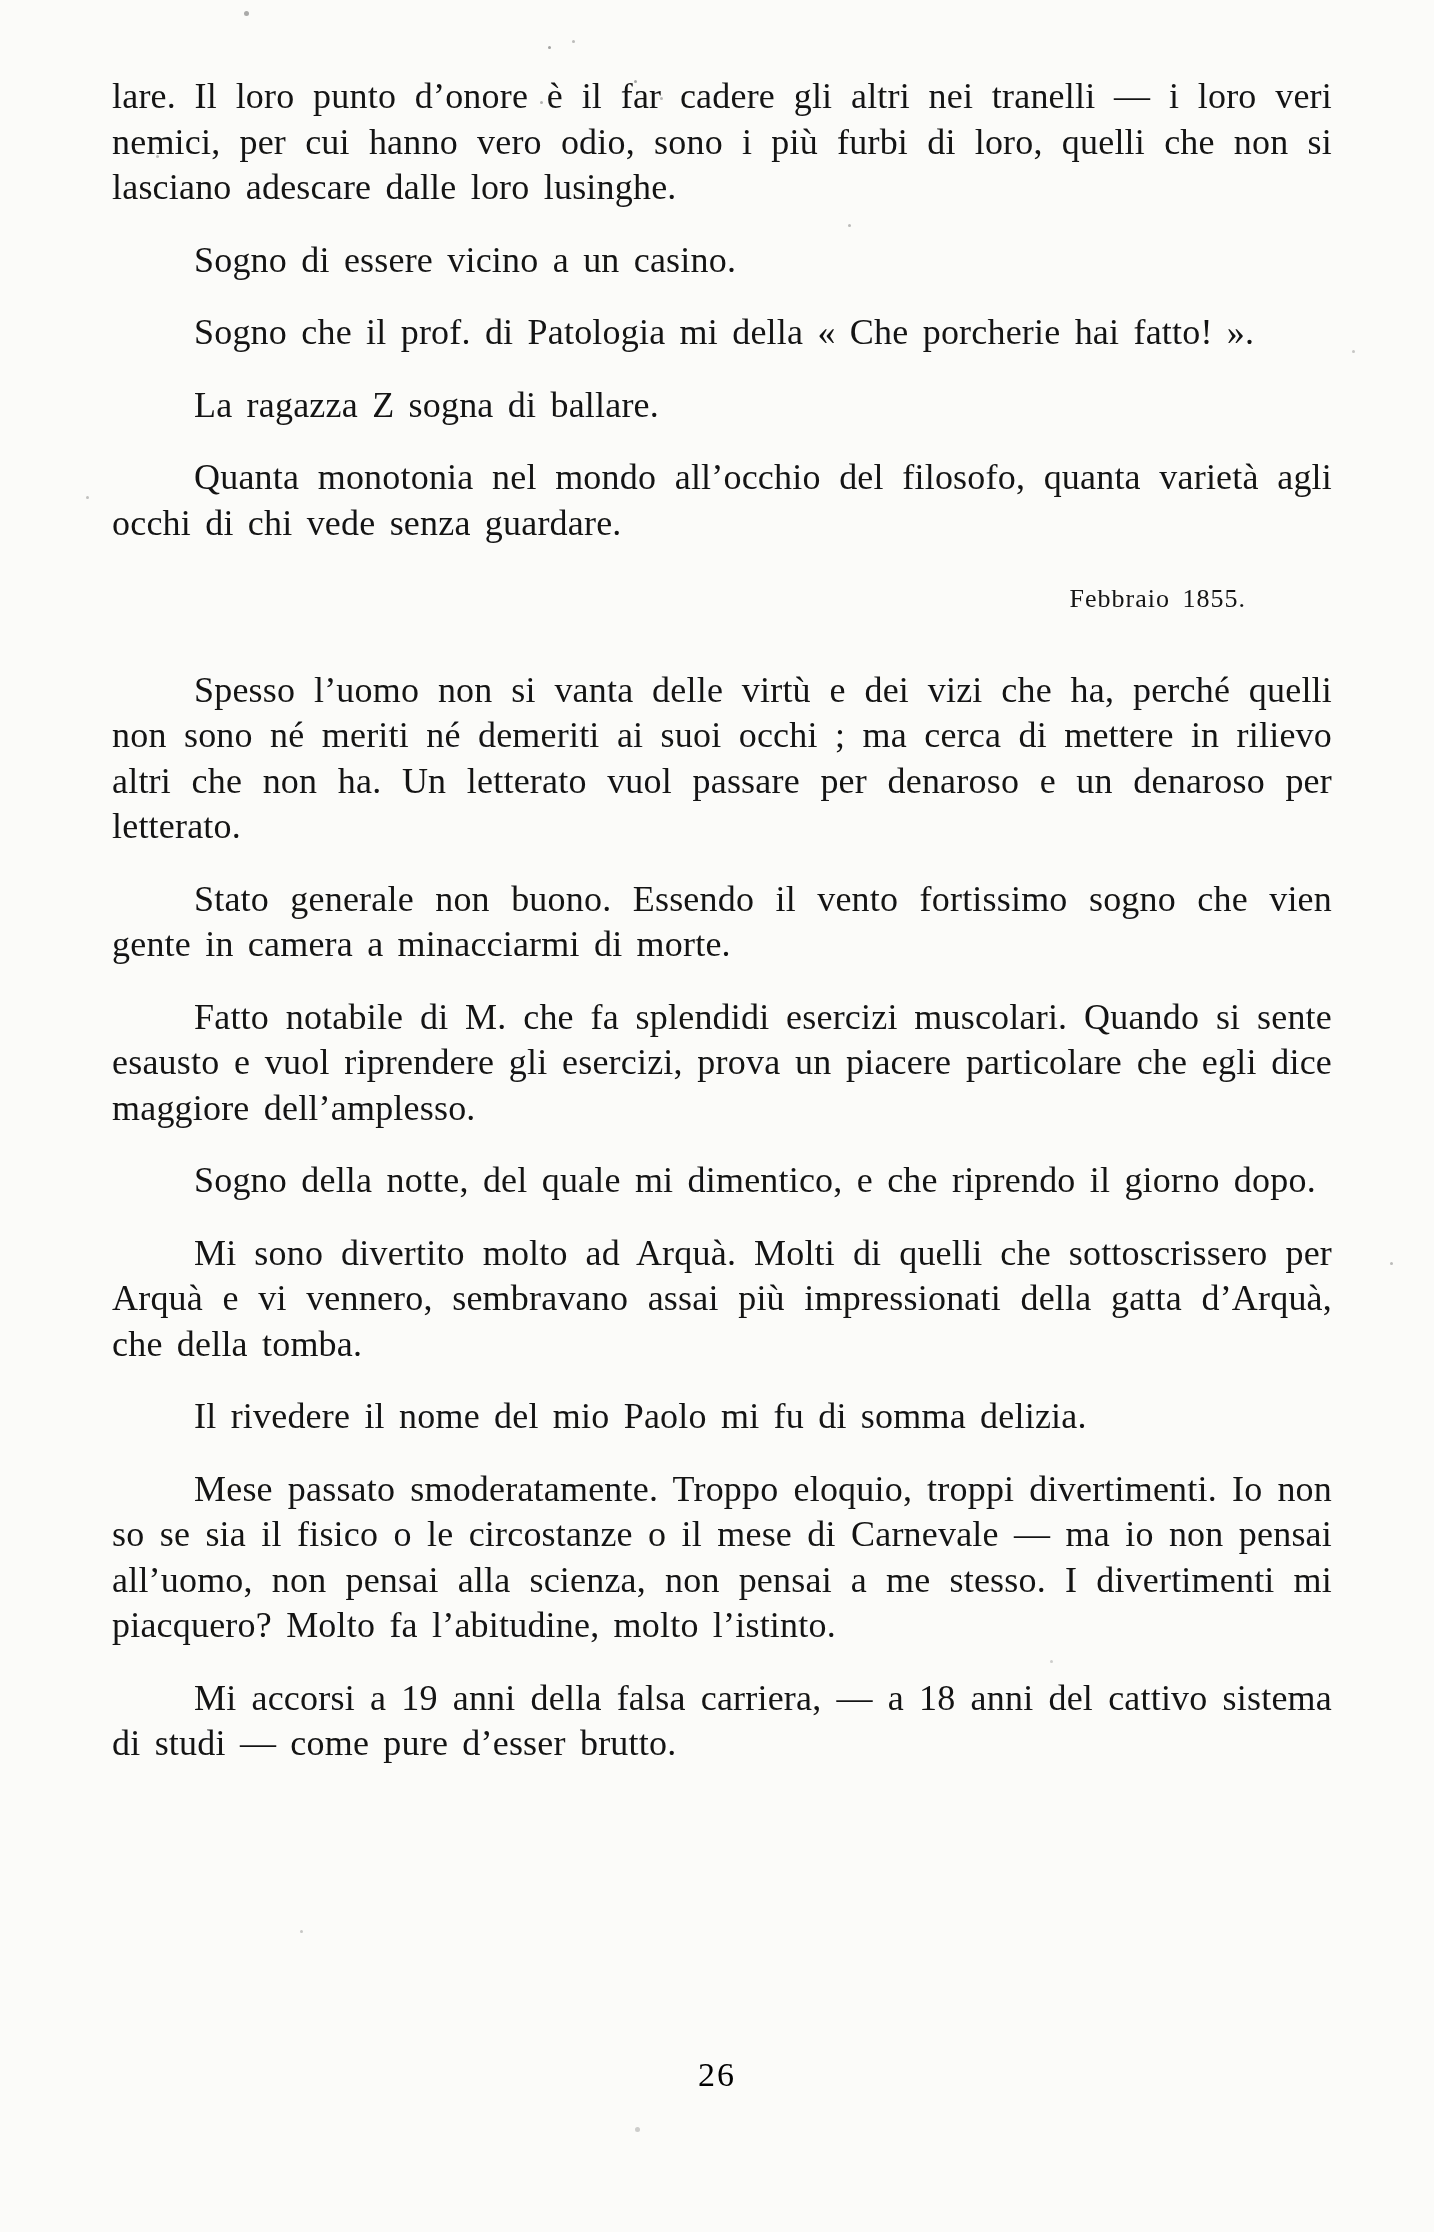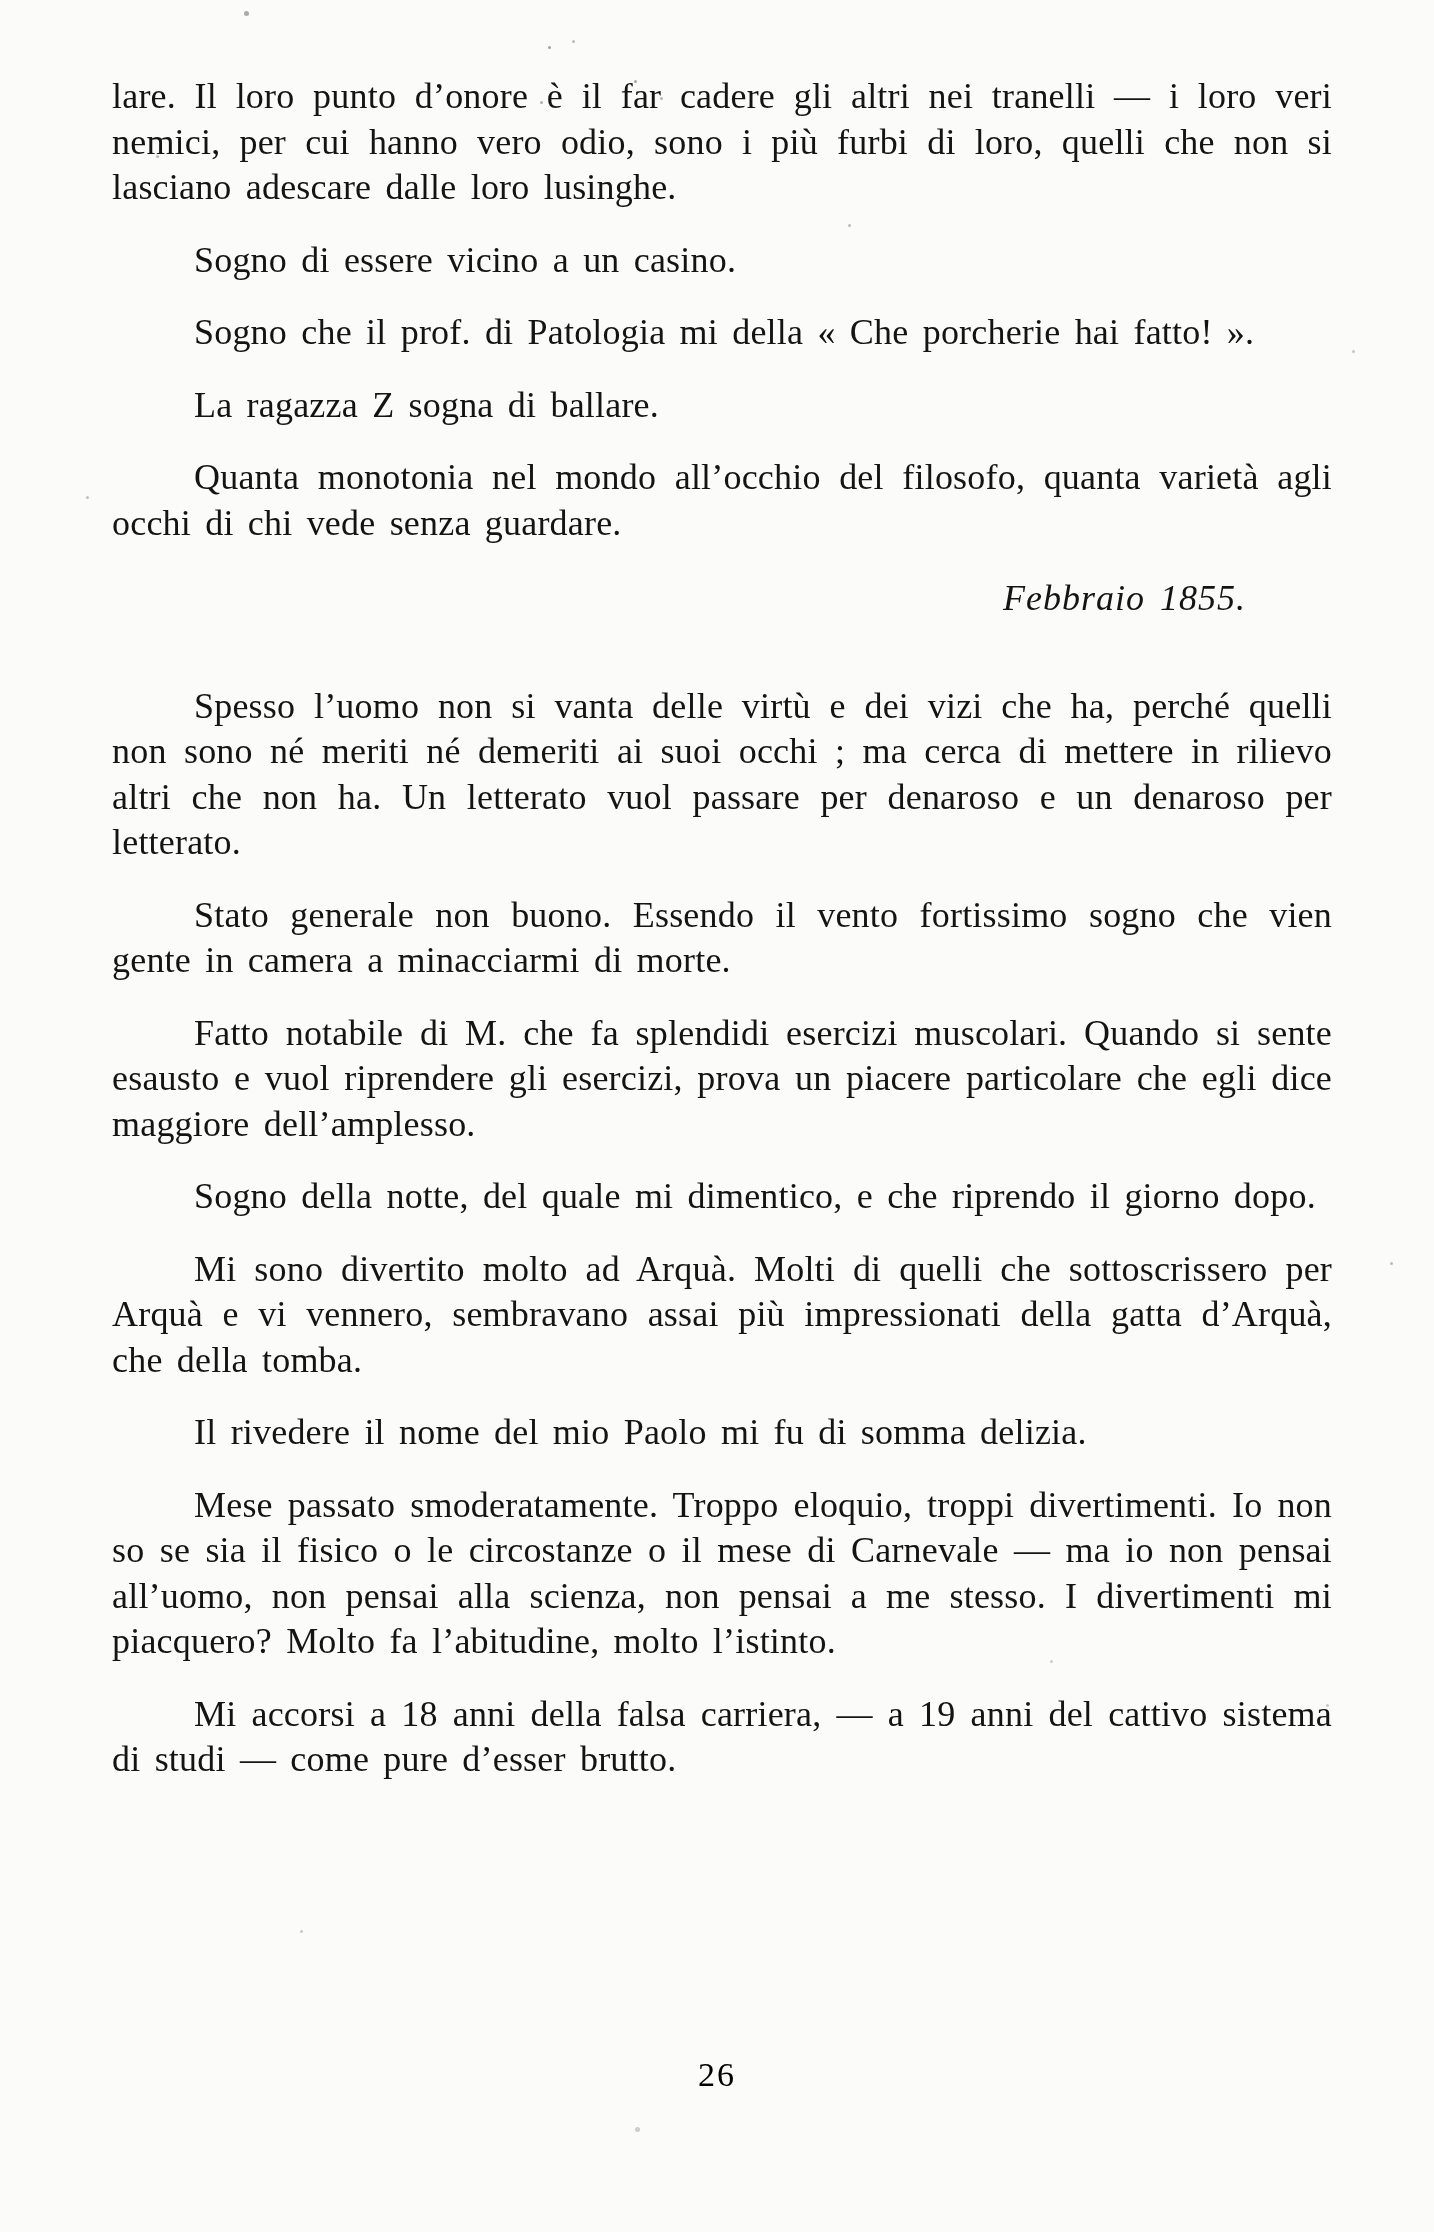--- a/index.html
+++ b/index.html
@@ -27,24 +27,23 @@
     text-align: justify;
     word-spacing: 0.14em;
     letter-spacing: 0.2px;
   }
   .para {
     margin: 0 0 27px 0;
     text-indent: 82px;
   }
   .para.no-indent { text-indent: 0; }
   .date-heading {
-    margin: 30px 86px 62px 0;
+    margin: 30px 86px 46px 0;
     text-align: right;
-    font-style: italic;
-    font-size: 36px;
+    font-size: 26px;
     letter-spacing: 1px;
   }
   .page-number {
     position: absolute;
     top: 2056px;
     left: 0;
     width: 1434px;
     text-align: center;
     font-size: 34px;
     color: #000000;
@@ -93,18 +92,18 @@
     <p class="date-heading">Febbraio 1855.</p>
 
     <div id="paras-bottom">
         <p class="para">Spesso l’uomo non si vanta delle virtù e dei vizi che ha, perché quelli non sono né meriti né demeriti ai suoi occhi ; ma cerca di mettere in rilievo altri che non ha. Un letterato vuol passare per denaroso e un denaroso per letterato.</p>
         <p class="para">Stato generale non buono. Essendo il vento fortissimo sogno che vien gente in camera a minacciarmi di morte.</p>
         <p class="para">Fatto notabile di M. che fa splendidi esercizi muscolari. Quando si sente esausto e vuol riprendere gli esercizi, prova un piacere particolare che egli dice maggiore dell’amplesso.</p>
         <p class="para">Sogno della notte, del quale mi dimentico, e che riprendo il giorno dopo.</p>
         <p class="para">Mi sono divertito molto ad Arquà. Molti di quelli che sottoscrissero per Arquà e vi vennero, sembravano assai più impressionati della gatta d’Arquà, che della tomba.</p>
         <p class="para">Il rivedere il nome del mio Paolo mi fu di somma delizia.</p>
         <p class="para">Mese passato smoderatamente. Troppo eloquio, troppi divertimenti. Io non so se sia il fisico o le circostanze o il mese di Carnevale — ma io non pensai all’uomo, non pensai alla scienza, non pensai a me stesso. I divertimenti mi piacquero? Molto fa l’abitudine, molto l’istinto.</p>
-        <p class="para">Mi accorsi a 18 anni della falsa carriera, — a 19 anni del cattivo sistema di studi — come pure d’esser brutto.</p>
+        <p class="para">Mi accorsi a 19 anni della falsa carriera, — a 18 anni del cattivo sistema di studi — come pure d’esser brutto.</p>
       </div>
   </section>
 
   <footer class="page-number">26</footer>
 </main>
 
 </body></html>

